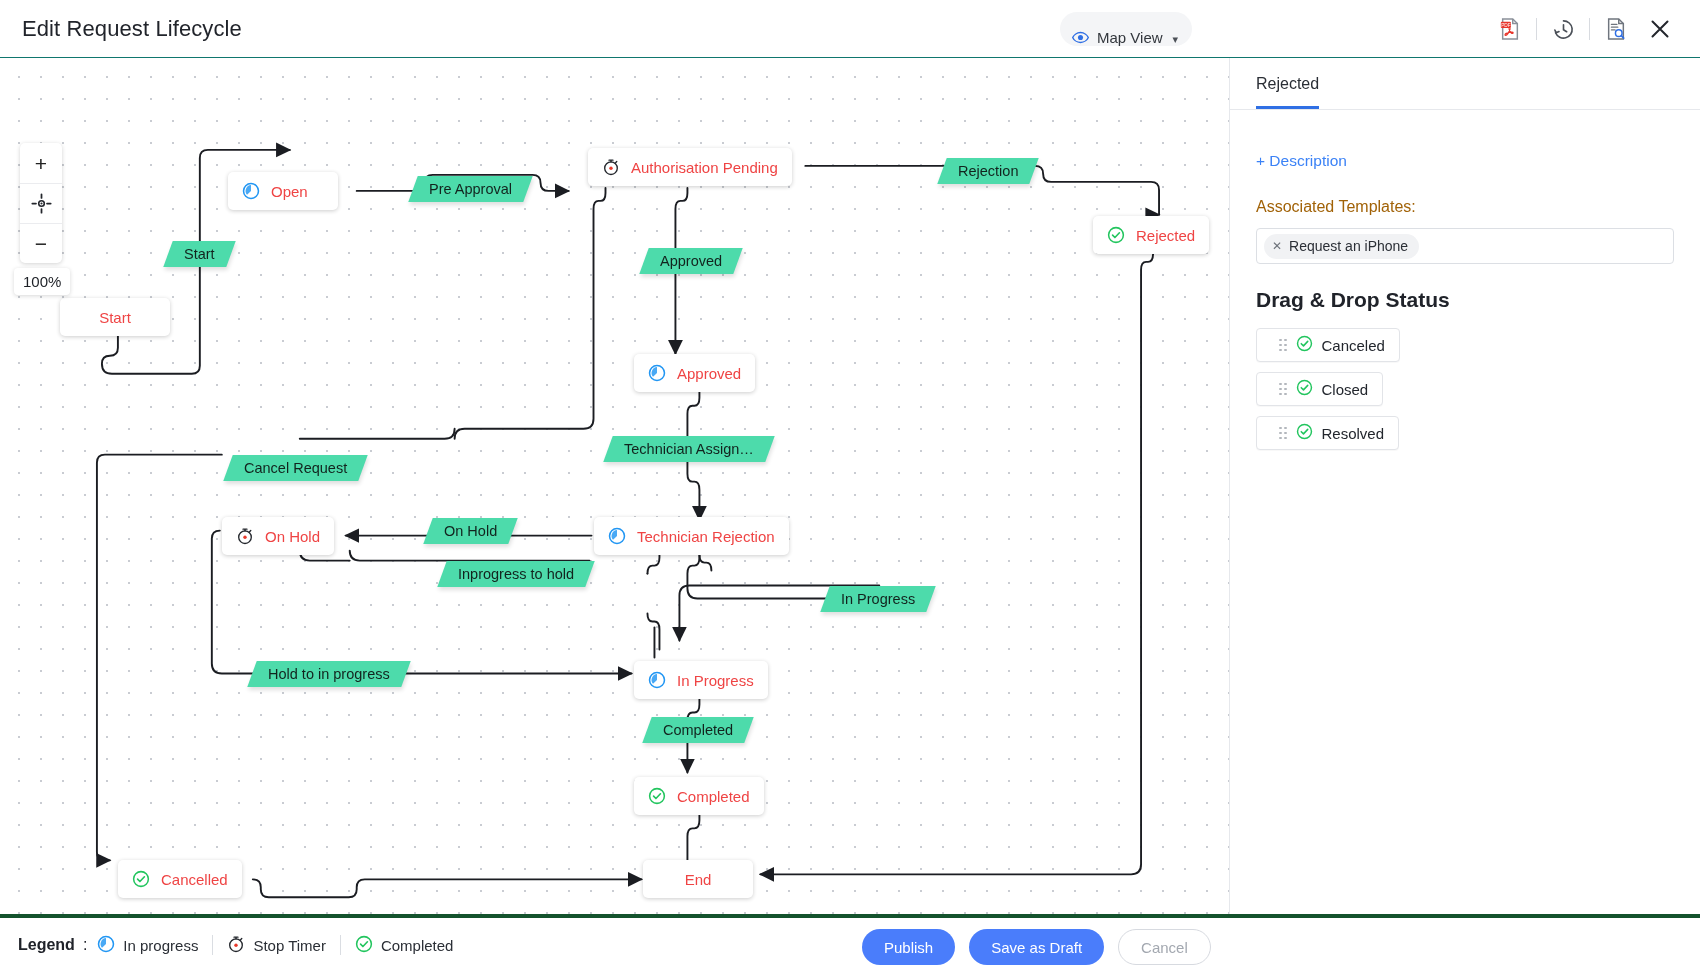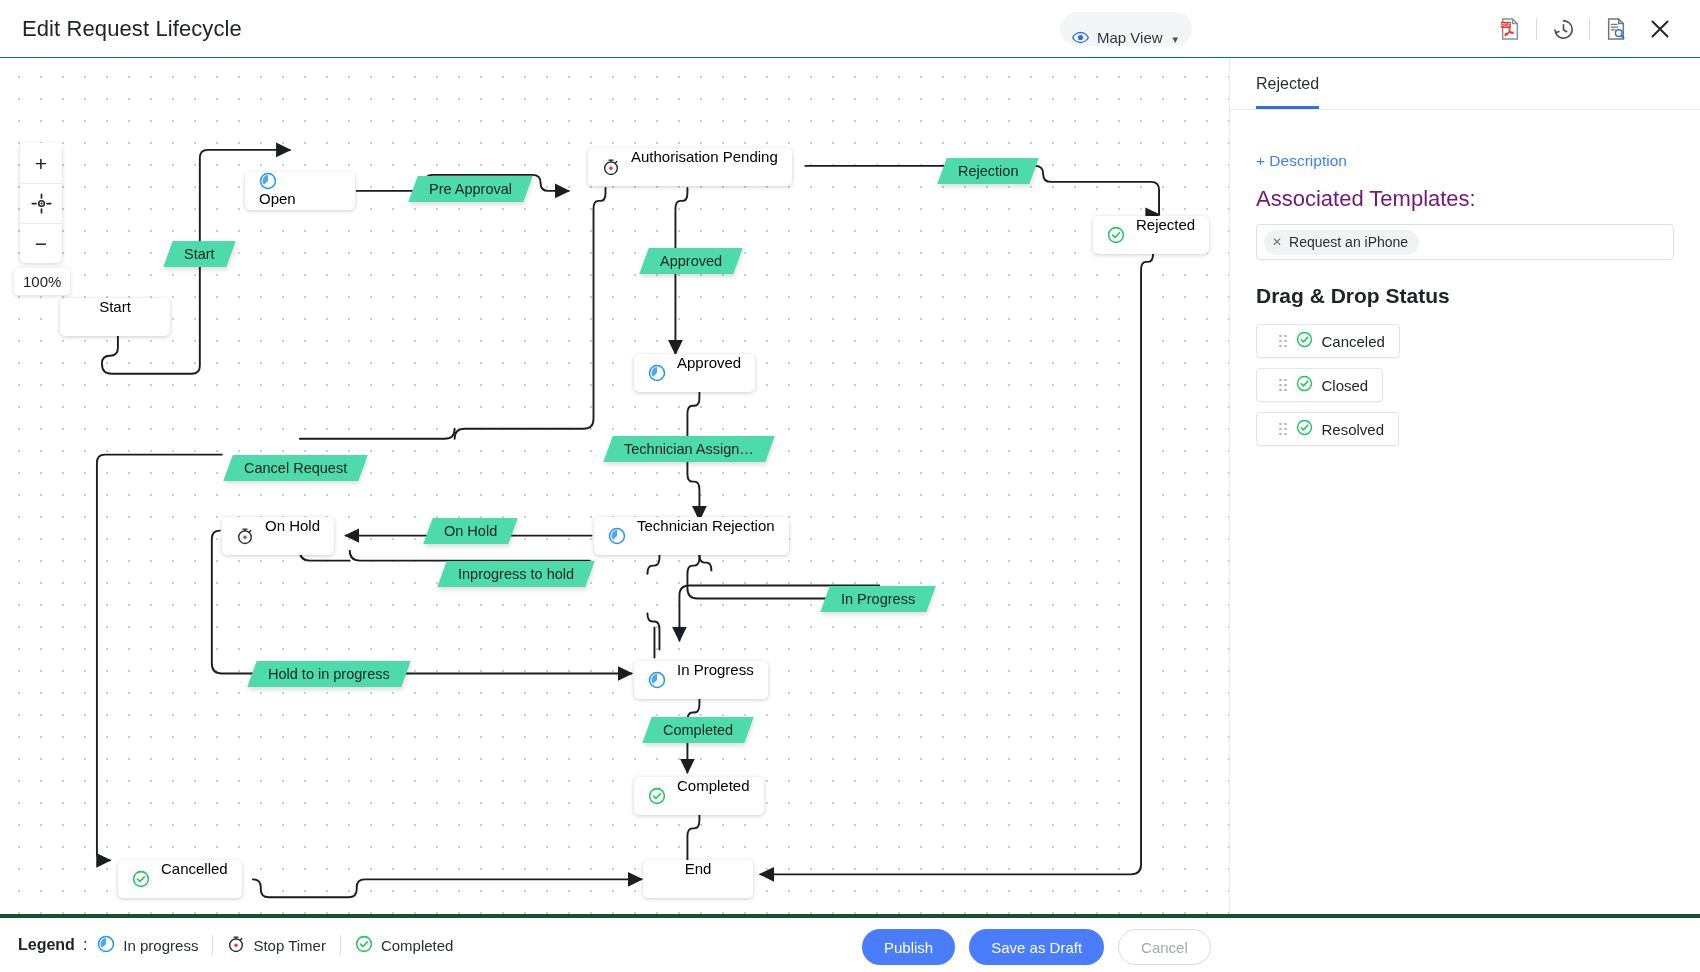--- a/index.html
+++ b/index.html
@@ -72,23 +72,23 @@
     background:#fff; padding: 5px 9px; border-radius:4px;
     box-shadow: 0 1px 4px rgba(0,0,0,.16);
     font-size: 15px; color:#1d2026;
   }
 
   
   .node {
     position: absolute; z-index: 4;
     background:#fff; border-radius: 5px;
     box-shadow: 0 1px 4px rgba(0,0,0,.20);
-    display:flex; 
+    display:flex; align-items:center;
     height: 38px; padding: 0 14px;
-    font-size: 15px; color: #000000; white-space: nowrap;
+    font-size: 15px; color: #ef4444; white-space: nowrap;
   }
   .node .nico { margin-right: 11px; display:flex; align-items:center; }
 
   
   .elabel {
     position:absolute; z-index: 5;
     background:#4ddbab; color:#12241e;
     font-size: 14.5px; height: 26px;
     display:flex; align-items:center; justify-content:center;
     padding: 0 16px;
@@ -123,21 +123,21 @@
   .panel { flex:1 1 auto; background:#fff; display:flex; flex-direction:column; }
   .panel-tabs { height: 52px; display:flex; align-items:flex-end; border-bottom:1px solid #e6e8ec; padding-left: 26px; }
   .panel-tab {
     font-size: 16px; color:#2a2e35; padding-bottom: 13px; cursor:pointer;
     border-bottom: 3px solid transparent; position:relative;
   }
   .panel-tab.active { border-bottom-color:#2f6fe4; }
   .panel-inner { padding: 26px 26px 0 26px; }
   .panel-title { font-size: 25px; color:#1b1e24; font-weight:400; }
   .panel-desc-link { margin-top: 16px; font-size:15.5px; color:#3b82f6; cursor:pointer; display:inline-block; }
-  .panel-sub { margin-top: 16px; font-size:22px; color:#701a75; }
+  .panel-sub { margin-top: 28px; font-size:16px; color:#a16207; }
   .tmpl-box {
     margin-top: 12px; height: 36px; border:1px solid #dcdfe4; border-radius:4px;
     display:flex; align-items:center; padding: 0 7px;
   }
   .chip {
     display:flex; align-items:center; gap:7px;
     background:#f1f2f4; border-radius: 14px; height: 25px; padding: 0 11px 0 8px;
     font-size: 14px; color:#2b2f36;
   }
   .chip-x { font-size: 12px; color:#6d727a; cursor:pointer; line-height:1; }
@@ -272,21 +272,21 @@
           <path d="M253,822 q8,0 8,8 v2 q0,8 8,8 h80 q8,0 8,-8 v-2 q0,-8 8,-8 h277" marker-end="url(#arw)"></path>
 
           <path d="M1154,196 q0,8 -5,8 h-2 q-5,0 -5,8 v595 q0,10 -10,10 H761" marker-end="url(#arw)"></path>
         </g>
       </svg>
 
       <div class="node" style="left:60px;top:240px;width:110px;justify-content:center;">
         <span>Start</span>
       </div>
 
-      <div class="node" style="left:245px;top:114px;width:110px;flex-direction:column;">
+      <div class="node" style="left:228px;top:114px;width:110px;">
         <span class="nico">
           <svg width="18" height="18" viewBox="0 0 20 20">
               <circle cx="10" cy="10" r="8.3" fill="#fff" stroke="#2196f3" stroke-width="1.7"></circle>
               <path d="M10 10 V3.4 A6.6 6.6 0 0 0 5.6 14.3 Z" fill="#2196f3" opacity=".82"></path>
             </svg>
         </span>
         <span>Open</span>
       </div>
 
       <div class="node" style="left:588px;top:90px;">

